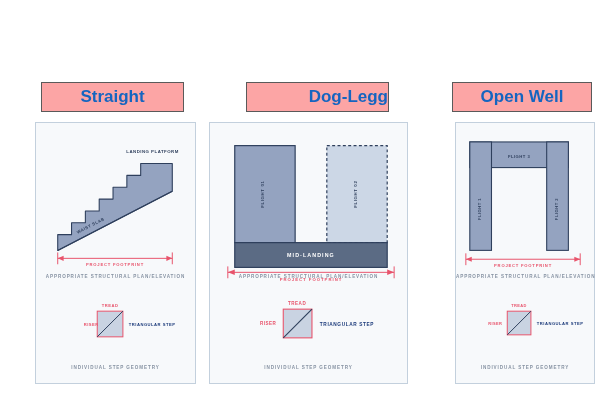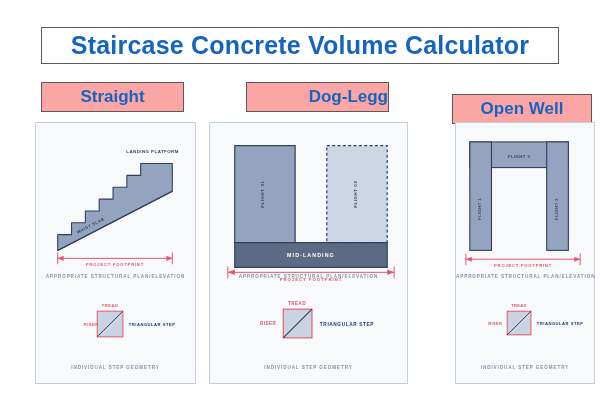--- a/index.html
+++ b/index.html
@@ -31,21 +31,21 @@
   .col-head{
     position:absolute;box-sizing:border-box;height:30px;
     border:1.4px solid #5a5a5a;background:#fca5a5;
     display:flex;align-items:center;justify-content:center;
   }
   .col-head span{
     font-size:17px;font-weight:bold;color:#1565c0;white-space:nowrap;
   }
   .head-1{left:41px;top:82px;width:143px;}
   .head-2{left:246px;top:82px;width:143px;justify-content:flex-end;}
-  .head-3{left:452px;top:82px;width:140px;margin-top:12px;}
+  .head-3{left:452px;top:82px;width:140px;}
 
   
   .panel{
     position:absolute;top:122px;height:262px;box-sizing:border-box;
     background:#f7f9fb;border:1px solid #c3d0dd;
   }
   .panel-1{left:35px;width:161px;}
   .panel-2{left:209px;width:199px;}
   .panel-3{left:455px;width:140px;}
 
@@ -60,23 +60,20 @@
   .step-fig{position:absolute;left:0;bottom:28px;width:100%;height:62px;}
 
   
   .lbl{font-family:"Liberation Sans",sans-serif;font-weight:bold;}
 </style>
 </head>
 <body>
 
 <div class="sheet">
 
-  <div class="title-block">
-    <span class="title-text">Staircase Concrete Volume Calculator</span>
-  </div>
 
   <div class="col-head head-1">
     <span>Straight</span>
   </div>
   <div class="col-head head-2">
     <span>Dog-Legg</span>
   </div>
   <div class="col-head head-3">
     <span>Open Well</span>
   </div>

